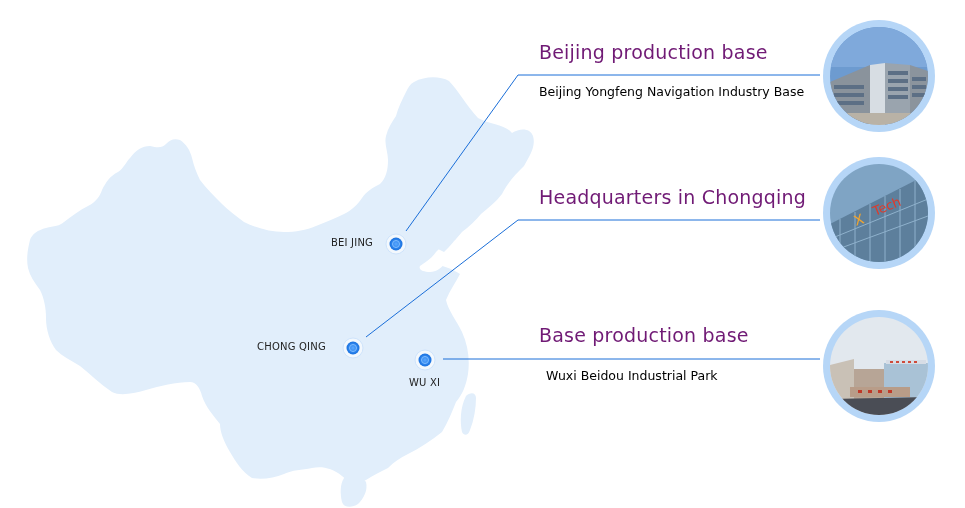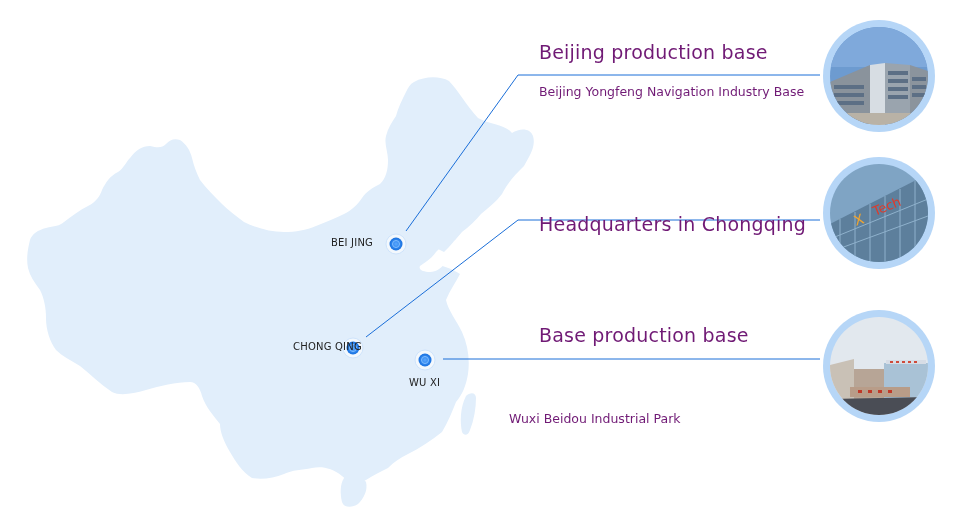--- a/index.html
+++ b/index.html
@@ -2,21 +2,21 @@
 <html><head>
 <meta charset="utf-8">
 <style>
   html, body { margin: 0; padding: 0; background: #ffffff; }
   body { width: 965px; height: 508px; position: relative; overflow: hidden;
          font-family: "DejaVu Sans", "Liberation Sans", sans-serif; }
   #stage { position: absolute; left: 0; top: 0; width: 965px; height: 508px; }
   svg#mapsvg { position: absolute; left: 0; top: 0; }
   .city-label { position: absolute; font-size: 10px; color: #222; letter-spacing: 0.2px; white-space: nowrap; }
   .base-title { position: absolute; font-size: 19px; color: #701a75; white-space: nowrap; letter-spacing: 0.2px; }
-  .base-sub { position: absolute; font-size: 12.5px; color: #701a75; white-space: nowrap; }
+  .base-sub { position: absolute; font-size: 12.5px; color: #000000; white-space: nowrap; }
   .photo { position: absolute; width: 112px; height: 112px; border-radius: 50%;
            background: #b6d6f7; box-sizing: border-box; overflow: hidden; }
   .photo-inner { position: absolute; left: 7px; top: 7px; width: 98px; height: 98px; border-radius: 50%; overflow: hidden; }
 </style>
 </head>
 <body>
 
 <div id="stage">
 
   <svg id="mapsvg" width="965" height="508" viewBox="0 0 965 508">
@@ -72,30 +72,30 @@
       <circle cx="353" cy="348" r="3.5" fill="none" stroke="#7dbcff" stroke-width="1"></circle>
     </g>
     <g>
       <circle cx="425" cy="360" r="10" fill="#ffffff" fill-opacity="0.6" stroke="#cfe4fb" stroke-width="1"></circle>
       <circle cx="425" cy="360" r="6.5" fill="url(#dotgrad)"></circle>
       <circle cx="425" cy="360" r="3.5" fill="none" stroke="#7dbcff" stroke-width="1"></circle>
     </g>
   </svg>
 
   <div class="city-label" style="left:331px; top:237px;">BEI JING</div>
-  <div class="city-label" style="left:257px; top:341px;margin-left:36px;">CHONG QING</div>
+  <div class="city-label" style="left:257px; top:341px;">CHONG QING</div>
   <div class="city-label" style="left:409px; top:377px;">WU XI</div>
 
   <div class="base-title" style="left:539px; top:41px;">Beijing production base</div>
   <div class="base-sub" style="left:539px; top:84px;">Beijing Yongfeng Navigation Industry Base</div>
 
-  <div class="base-title" style="left:539px; top:186px;margin-top:27px;">Headquarters in Chongqing</div>
+  <div class="base-title" style="left:539px; top:186px;">Headquarters in Chongqing</div>
 
   <div class="base-title" style="left:539px; top:324px;">Base production base</div>
-  <div class="base-sub" style="left:509px; top:368px;margin-top:43px;">Wuxi Beidou Industrial Park</div>
+  <div class="base-sub" style="left:546px; top:368px;">Wuxi Beidou Industrial Park</div>
 
   <div class="photo" style="left:823px; top:20px;">
     <div class="photo-inner">
       <svg width="98" height="98" viewBox="0 0 98 98">
         <rect x="0" y="0" width="98" height="98" fill="#6d9bd0"></rect>
         <rect x="0" y="0" width="98" height="40" fill="#7fa9db"></rect>
         <polygon points="0,55 40,38 40,98 0,98" fill="#8a939c"></polygon>
         <polygon points="40,38 55,36 55,98 40,98" fill="#d7dde3"></polygon>
         <polygon points="55,36 80,38 80,98 55,98" fill="#9aa4ae"></polygon>
         <polygon points="80,38 98,44 98,98 80,98" fill="#8b949d"></polygon>

